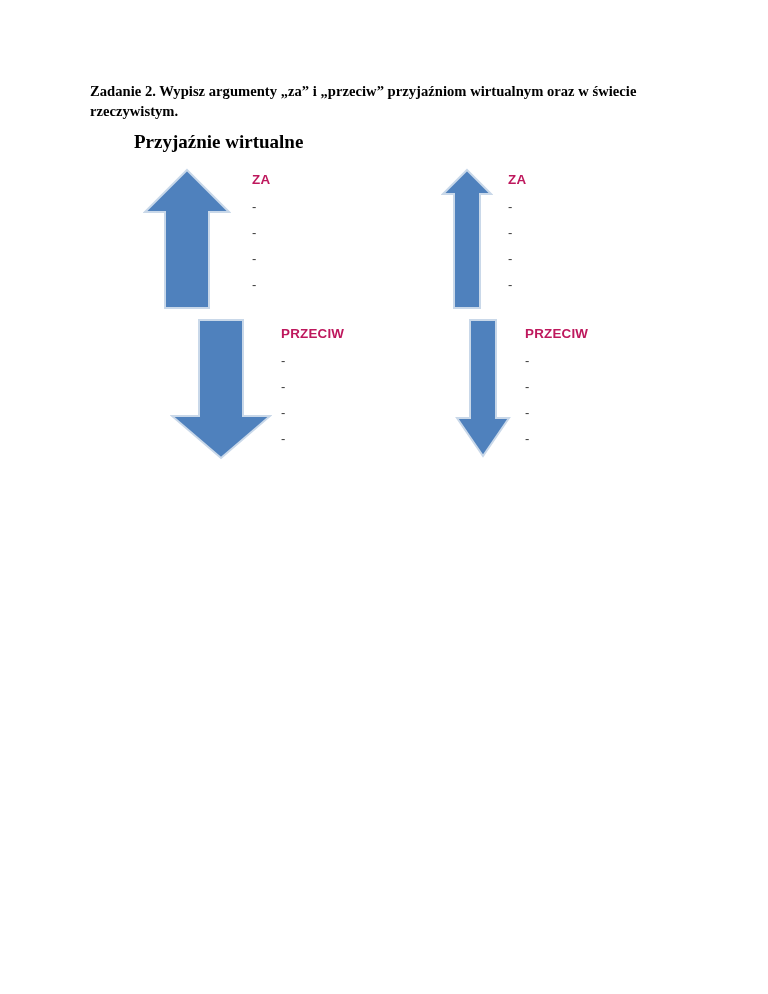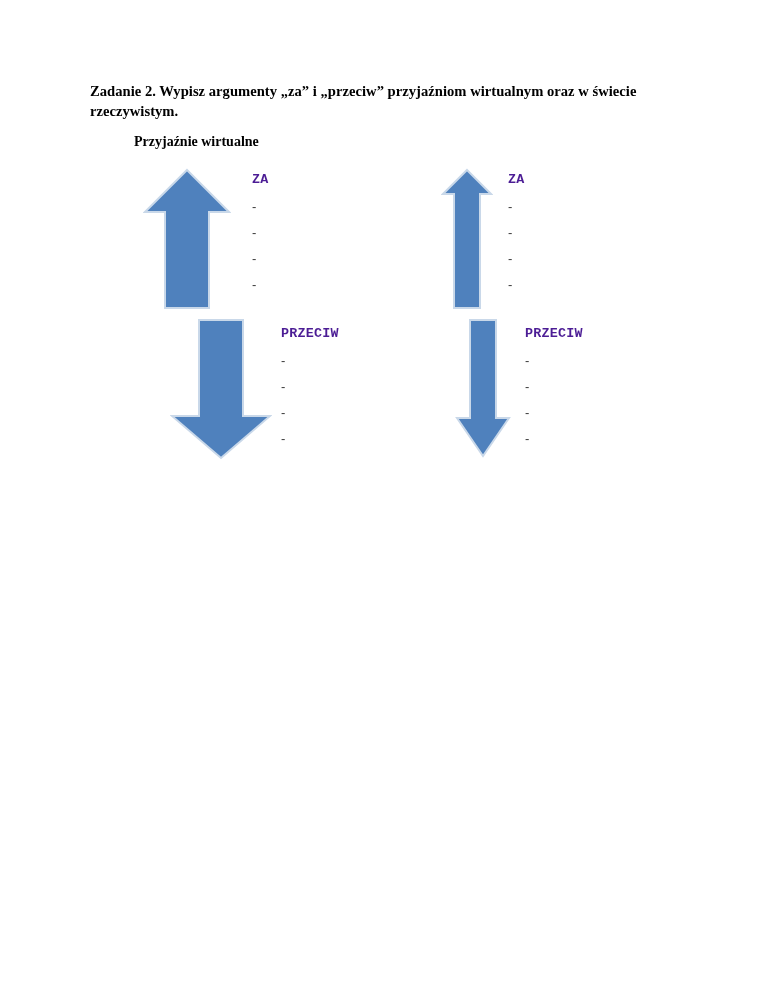--- a/index.html
+++ b/index.html
@@ -29,21 +29,21 @@
     line-height: 19.5px;
     text-align: left;
     letter-spacing: 0.02px;
   }
 
   
   .column-heading {
     position: absolute;
     font-family: "Liberation Serif", serif;
     font-weight: bold;
-    font-size: 14px;
+    font-size: 19px;
     line-height: 18px;
     white-space: nowrap;
   }
   #heading-virtual  { left: 134px; top: 133px; }
   #heading-real     { left: 410px; top: 133px; }
 
   
   .arrow-svg {
     position: absolute;
     display: block;
@@ -54,25 +54,25 @@
   #arrow-down-left  { left: 170px; top: 318px;  width: 102px; height: 142px; }
   
   #arrow-up-right   { left: 441px; top: 168px;  width: 52px;  height: 142px; }
   #arrow-down-right { left: 455px; top: 318px;  width: 56px;  height: 140px; }
 
   
   .label-group {
     position: absolute;
   }
   .group-label {
-    font-family: Liberation Mono, monospace;
+    font-family: Liberation Sans, sans-serif;
     font-weight: bold;
     font-size: 13.4px;
     line-height: 15px;
-    color: #4c1d95;
+    color: #be185d;
     white-space: nowrap;
     letter-spacing: 0.2px;
   }
   .dash-list {
     margin: 0;
     padding: 0;
     list-style: none;
   }
   .dash-item {
     font-family: "Liberation Sans", sans-serif;

